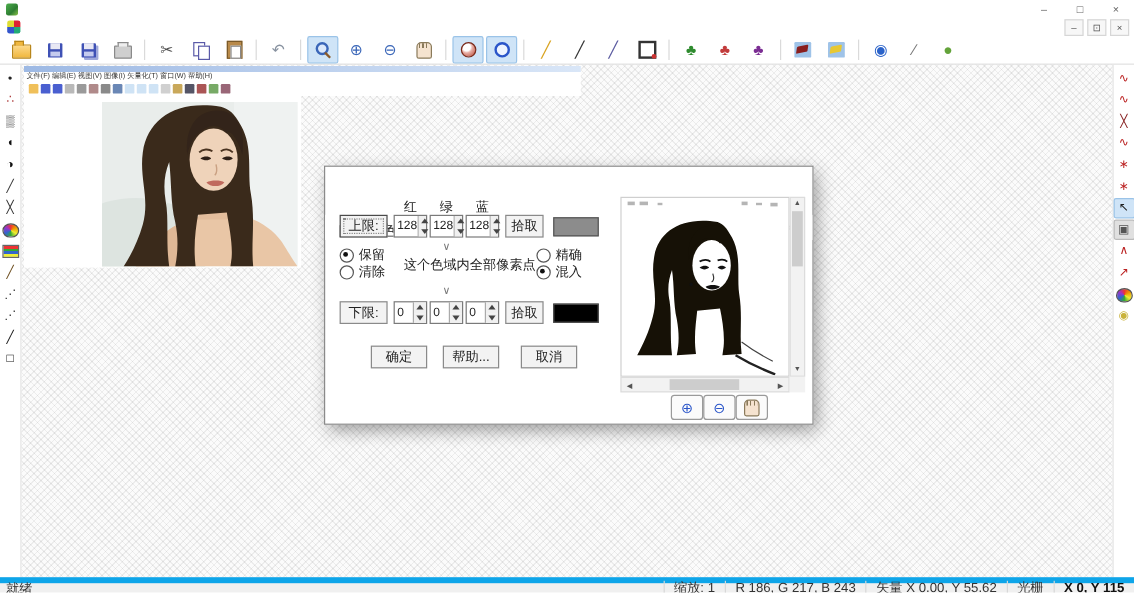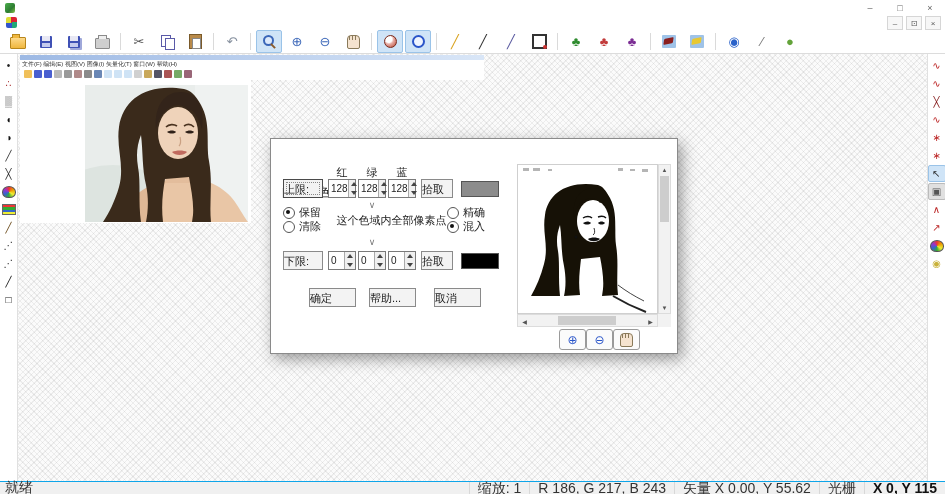--- a/index.html
+++ b/index.html
@@ -69,21 +69,21 @@
   .mini-sq{width:8px;height:8px;border-radius:1px;}
   #photo-area{position:absolute;left:2px;top:25px;width:231px;height:144px;background:#fff;}
   #photo{position:absolute;left:65px;top:6px;width:163px;height:137px;}
   
   #dialog{position:absolute;left:270px;top:138px;width:406px;height:214px;background:#fff;border:1px solid #8a8a8a;box-shadow:4px 5px 14px rgba(0,0,0,.38);z-index:10;}
   #dlg-titlebar{position:absolute;left:0;top:0;width:100%;height:21px;background:#fff;margin-top:40px;}
   #dlg-title{position:absolute;left:11px;top:5px;font-size:12px;color:#111;}
   #dlg-help{position:absolute;right:46px;top:4px;font-size:12px;color:#333;width:14px;text-align:center;}
   #dlg-close{position:absolute;right:12px;top:3px;font-size:13px;color:#333;width:16px;text-align:center;}
   .chan-label{position:absolute;top:26px;width:28px;text-align:center;font-size:11px;}
-  .dbtn{position:absolute;height:19px;border:1px solid #8a8a8a;background:#f3f3f3;font-size:11px;text-align:left;line-height:18px;box-sizing:border-box;}
+  .dbtn{position:absolute;height:19px;border:1px solid #8a8a8a;background:#f3f3f3;font-size:11px;text-align:center;line-height:18px;box-sizing:border-box;}
   .dbtn.focus{border:1px solid #4a4a4a;outline:1px dotted #888;outline-offset:-4px;}
   .spin{position:absolute;width:28px;height:19px;border:1px solid #7a7a7a;display:flex;box-sizing:border-box;background:#fff;}
   .spin-val{flex:1;font-size:10px;padding:3px 0 0 2px;}
   .spin-arrows{width:10px;display:flex;flex-direction:column;border-left:1px solid #aaa;}
   .spin-arrows i{flex:1;background:#f0f0f0;position:relative;}
   .spin-arrows i.up::after,.spin-arrows i.dn::after{content:"";position:absolute;left:2px;top:2px;border-left:3px solid transparent;border-right:3px solid transparent;}
   .spin-arrows i.up::after{border-bottom:4px solid #444;}
   .spin-arrows i.dn::after{border-top:4px solid #444;}
   .swatch{position:absolute;width:38px;height:16px;border:1px solid #555;box-sizing:border-box;}
   .flow{position:absolute;left:57px;width:88px;text-align:center;font-size:9px;color:#777;}
@@ -95,21 +95,21 @@
   #pv-img{position:absolute;left:246px;top:25px;width:141px;height:150px;border:1px solid #cfcfcf;box-sizing:border-box;background:#fff;overflow:hidden;}
   #pv-vscroll{position:absolute;left:387px;top:25px;width:13px;height:150px;background:#f2f2f2;border:1px solid #dcdcdc;box-sizing:border-box;}
   .sb-arrow{position:absolute;font-size:6px;color:#555;width:11px;text-align:center;}
   #pv-vthumb{position:absolute;left:1px;top:11px;width:9px;height:46px;background:#cdcdcd;}
   #pv-hscroll{position:absolute;left:246px;top:175px;width:141px;height:13px;background:#f2f2f2;border:1px solid #dcdcdc;box-sizing:border-box;}
   #pv-hthumb{position:absolute;left:40px;top:1px;width:58px;height:9px;background:#cdcdcd;}
   #pv-corner{position:absolute;left:387px;top:175px;width:13px;height:13px;background:#f2f2f2;}
   .pv-btn{position:absolute;top:190px;width:25px;height:19px;border:1px solid #9a9a9a;border-radius:3px;background:#fbfbfb;display:flex;align-items:center;justify-content:center;}
   .pv-glyph{font-size:12px;color:#2a55c9;}
   
-  #statusbar{position:absolute;left:0;top:481px;width:945px;height:13px;background:#f0f0f0;border-top:1px solid #0ea5e9;display:flex;align-items:center;font-size:14px;color:#333;box-sizing:border-box;}
+  #statusbar{position:absolute;left:0;top:481px;width:945px;height:13px;background:#f0f0f0;border-top:5px solid #0ea5e9;display:flex;align-items:center;font-size:11px;color:#333;box-sizing:border-box;}
   #status-ready{padding-left:5px;flex:1;}
   .st-seg{border-left:1px solid #d8d8d8;padding:0 8px;height:12px;line-height:12px;white-space:nowrap;}
   #st-raster-val{font-weight:bold;color:#111;}
 </style>
 </head>
 <body>
 
 <div id="app">
 
   <div id="titlebar">

